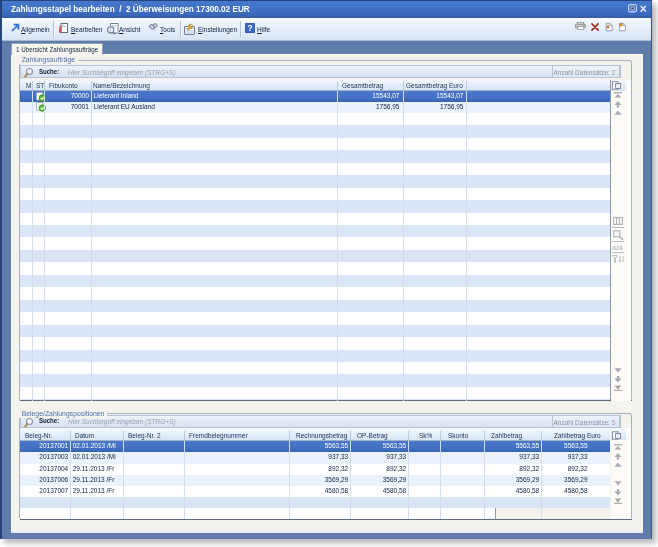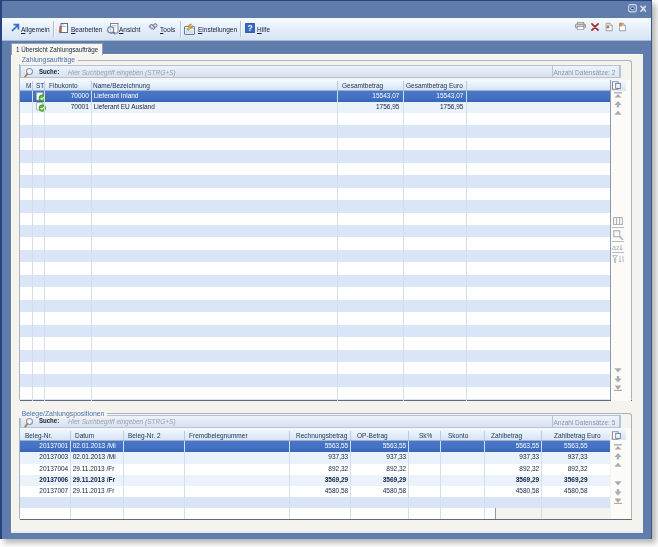--- a/index.html
+++ b/index.html
@@ -50,20 +50,23 @@
 .navicon { position:absolute; }
 #tbl2 .th { top:2.8px; }
 #tbl2 .thsep { top:2.5px; height:9.5px; }
 .cell, .th, .mtxt, .search .lbl, .search .ph, .glabel { transform:scaleX(0.88); transform-origin:0 50%; }
 .cell.num { transform-origin:100% 50%; }
 .atx { position:absolute; right:4px; top:2px; transform:scaleX(0.88); transform-origin:100% 50%; font-size:7.4px; white-space:nowrap; }
 .ttx { display:inline-block; transform:scaleX(0.86); transform-origin:0 50%; font-size:7.3px; }
 </style></head>
 <body>
 <div id="win">
+  <div id="title">
+      <span class="txt">Zahlungsstapel bearbeiten&nbsp; /&nbsp; 2 Überweisungen 17300.02 EUR</span>
+    </div>
 
   <svg style="left:628px;top:4px;" width="9" height="8.5" viewBox="0 0 18 17">
     <rect x="1.2" y="1.2" width="15.6" height="14.6" rx="3.4" fill="none" stroke="#c9d6f2" stroke-width="2.2"></rect>
     <rect x="5.6" y="6" width="7" height="5.6" rx="1.6" fill="#24477e" stroke="#c9d6f2" stroke-width="1.8"></rect>
   </svg>
   <svg style="left:639.5px;top:4.5px;" width="6.5" height="7.5" viewBox="0 0 13 15">
     <path d="M2 2.6 L11 12.4 M11 2.6 L2 12.4" stroke="#d8e1f7" stroke-width="3.2" stroke-linecap="round"></path>
   </svg>
 
   <div id="menu"></div>
@@ -313,21 +316,21 @@
       <div class="cell num euro" style="left:521px;width:69px;padding-right:25.5px;">937,33</div>
     </div>
     <div class="row" style="left:0;top:35.599999999999994px;width:590px;height:11.2px;background:#ffffff;">
       <div class="cell num" style="left:0px;width:50px;padding-right:2px;">20137004</div>
       <div class="cell " style="left:50px;width:53px;padding-right:2px;">29.11.2013 /Fr</div>
       <div class="cell num" style="left:269px;width:61px;padding-right:2px;">892,32</div>
       <div class="cell num" style="left:330px;width:58px;padding-right:2px;">892,32</div>
       <div class="cell num" style="left:464px;width:57px;padding-right:2px;">892,32</div>
       <div class="cell num euro" style="left:521px;width:69px;padding-right:25.5px;">892,32</div>
     </div>
-    <div class="row" style="left:0;top:46.8px;width:590px;height:11.2px;background:#eaf2fc;font-weight:bold;">
+    <div class="row" style="left:0;top:46.8px;width:590px;height:11.2px;background:#eaf2fc;">
       <div class="cell num" style="left:0px;width:50px;padding-right:2px;">20137006</div>
       <div class="cell " style="left:50px;width:53px;padding-right:2px;">29.11.2013 /Fr</div>
       <div class="cell num" style="left:269px;width:61px;padding-right:2px;">3569,29</div>
       <div class="cell num" style="left:330px;width:58px;padding-right:2px;">3569,29</div>
       <div class="cell num" style="left:464px;width:57px;padding-right:2px;">3569,29</div>
       <div class="cell num euro" style="left:521px;width:69px;padding-right:25.5px;">3569,29</div>
     </div>
     <div class="row" style="left:0;top:58.0px;width:590px;height:11.2px;background:#ffffff;">
       <div class="cell num" style="left:0px;width:50px;padding-right:2px;">20137007</div>
       <div class="cell " style="left:50px;width:53px;padding-right:2px;">29.11.2013 /Fr</div>

